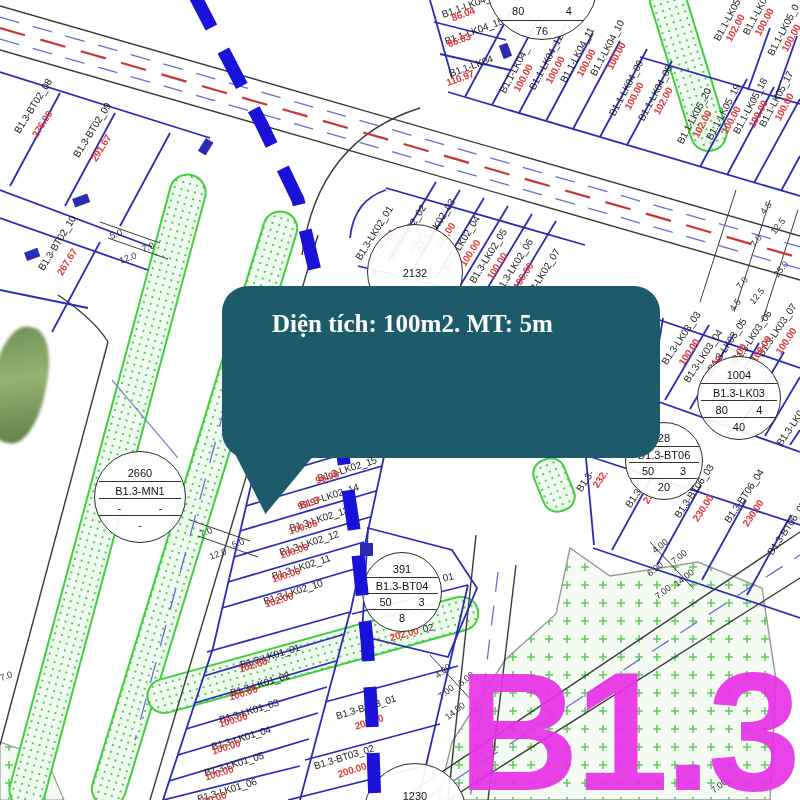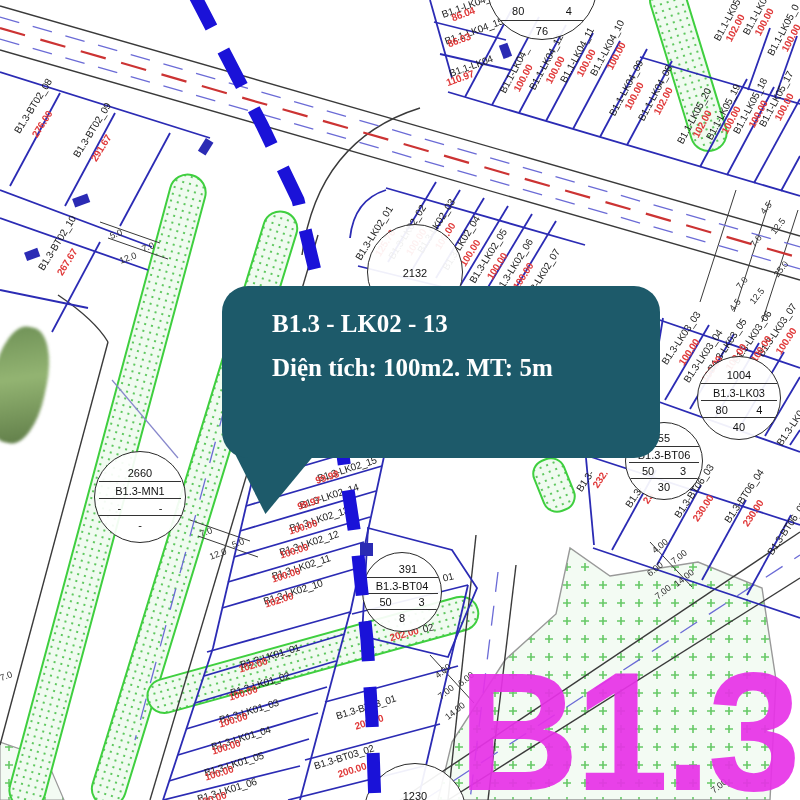--- a/index.html
+++ b/index.html
@@ -332,21 +332,21 @@
         </div>
         <div class="crow sep" style="top: 46px; height: 17px;">
           <span>-</span>
           <span>-</span>
         </div>
         <div class="crow sep" style="top: 63px; height: 17px;">
           <span>-</span>
         </div>
       </div>
       <div class="circle" style="left: 362px; top: 552px; width: 80px; height: 80px;">
-        <div class="crow" style="top: 8px; height: 16px; margin-left: 6px;">
+        <div class="crow" style="top: 8px; height: 16px;">
           <span>391</span>
         </div>
         <div class="crow sep" style="top: 24px; height: 16px;">
           <span>B1.3-BT04</span>
         </div>
         <div class="crow sep" style="top: 40px; height: 16px;">
           <span>50</span>
           <span>3</span>
         </div>
         <div class="crow sep" style="top: 56px; height: 16px;">
@@ -363,44 +363,43 @@
         <div class="crow sep" style="top: 43px; height: 17px;">
           <span>80</span>
           <span>4</span>
         </div>
         <div class="crow sep" style="top: 60px; height: 17px;">
           <span>40</span>
         </div>
       </div>
       <div class="circle" style="left: 625px; top: 422px; width: 78px; height: 78px;">
         <div class="crow" style="top: 7px; height: 16px;">
-          <span>55</span>
+          <span>28</span>
         </div>
         <div class="crow sep" style="top: 23px; height: 16px;">
           <span>B1.3-BT06</span>
         </div>
         <div class="crow sep" style="top: 39px; height: 16px;">
           <span>50</span>
           <span>3</span>
         </div>
         <div class="crow sep" style="top: 55px; height: 16px;">
-          <span>30</span>
+          <span>20</span>
         </div>
       </div>
       <div class="circle" style="left: 363px; top: 763px; width: 104px; height: 104px;">
         <div class="crow" style="top: 22px; height: 20px;">
           <span>1230</span>
         </div>
       </div>
     </div>
 
   <svg id="route" width="800" height="800">
     <path d="M193,-8 L262,125 L298,200 L322,300 L345,470 L358,555 L367,640 L372,720 L375,805" fill="none" stroke="#1a12d8" stroke-width="13" stroke-dasharray="40 26"></path>
   </svg>
 
   <div id="zone" style="color: rgb(232, 50, 232);">B1.3</div>
 
   <div id="tail" style="background: rgb(29, 90, 106);"></div>
   <div id="tooltip" style="background: rgb(29, 90, 106); color: rgb(255, 255, 255);">
-    <div class="tline">B1.3 - LK02 - 13</div>
     <div class="tline">Diện tích: 100m2. MT: 5m</div>
   </div>
 </div>
 
 </body></html>

